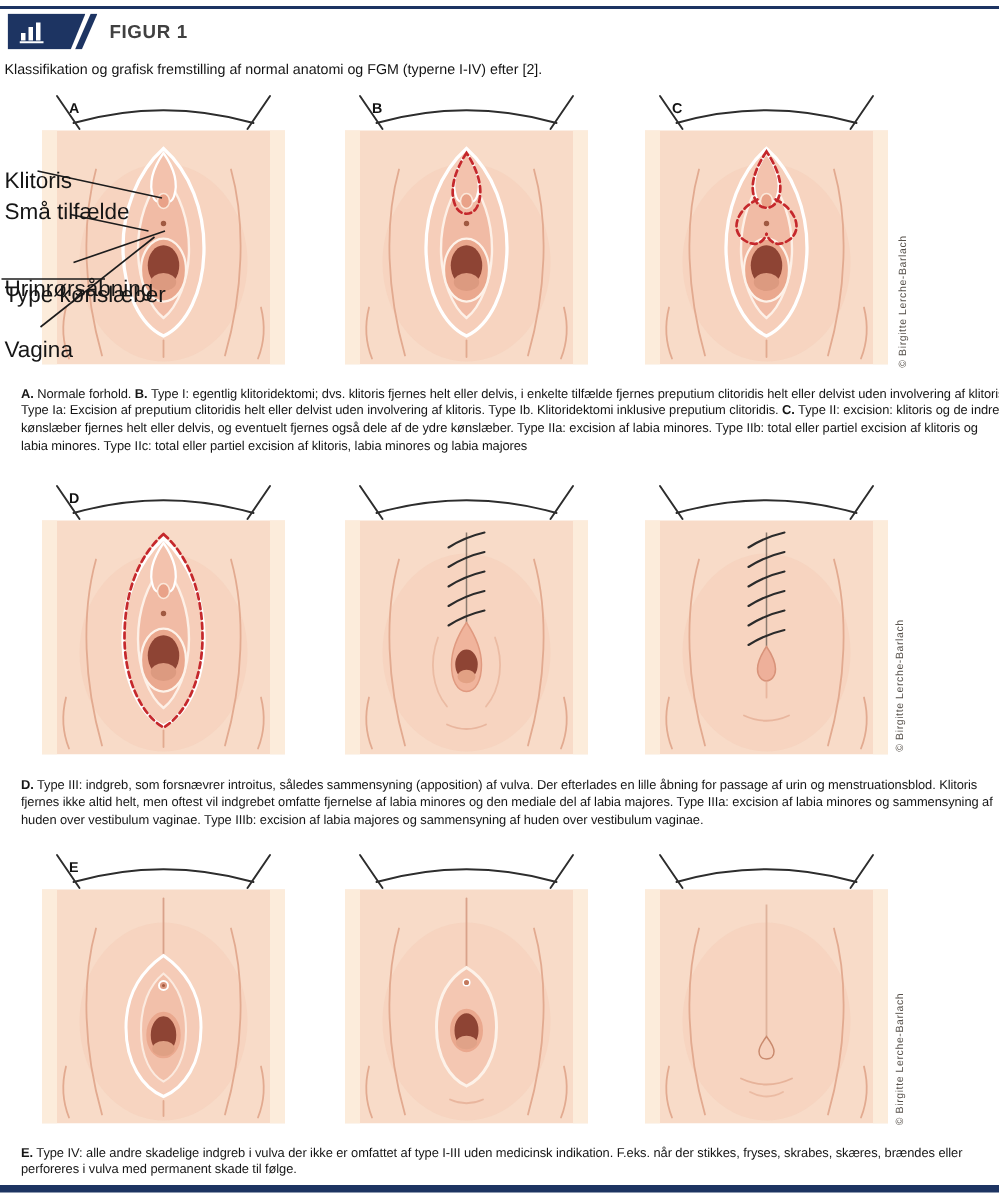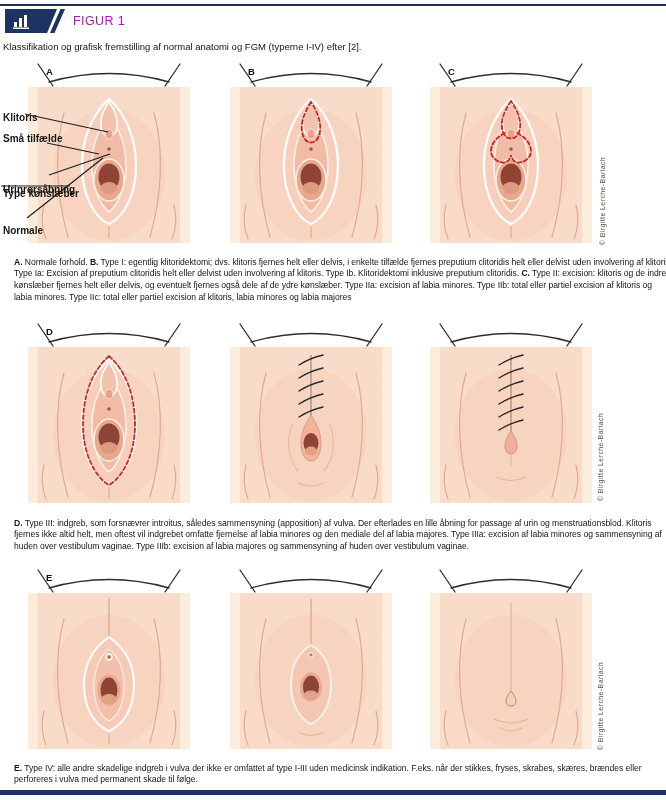--- a/index.html
+++ b/index.html
@@ -5,25 +5,25 @@
   html,body{margin:0;padding:0;background:#fff;}
   .page{position:relative;width:666px;height:800px;background:#fff;overflow:hidden;
         font-family:"Liberation Sans", sans-serif;}
   .rule{position:absolute;left:0;width:666px;background:#1d3462;}
   .top-rule{top:4px;height:2px;}
   .bottom-rule{top:790px;height:5px;}
   .badge{position:absolute;left:5px;top:9px;width:52px;height:24px;background:#1d3462;
          clip-path:polygon(0 0,100% 0,81% 100%,0 100%);}
   .badge-sliver{position:absolute;left:50px;top:9px;width:15px;height:24px;background:#1d3462;
          clip-path:polygon(70% 0,100% 0,30% 100%,0 100%);}
-  .fig-title{position:absolute;left:73px;top:14px;font-size:12.5px;font-weight:400;
-         color:#a21caf;letter-spacing:.4px;}
+  .fig-title{position:absolute;left:73px;top:14px;font-size:12.5px;font-weight:700;
+         color:#404040;letter-spacing:.4px;}
   .subtitle{position:absolute;left:3px;top:41px;font-size:9.5px;font-weight:400;color:#141414;}
   .panel{position:absolute;}
-  .anat-label{position:absolute;left:3px;font-size:10px;font-weight:700;color:#161616;
+  .anat-label{position:absolute;left:3px;font-size:15px;font-weight:400;color:#161616;
          white-space:nowrap;}
   .caption{position:absolute;left:14px;width:658px;font-size:8.6px;line-height:11.8px;
          color:#161616;letter-spacing:-0.05px;}
   .caption b{font-weight:700;}
   .copyright{position:absolute;width:92px;height:10px;font-size:7px;color:#56504a;
          letter-spacing:.4px;white-space:nowrap;text-align:center;
          transform:rotate(-90deg);transform-origin:center;}
   svg .tick, svg .arc{stroke:#2d2d2d;stroke-width:1.3;fill:none;stroke-linecap:round;}
   svg .letter{font-family:"Liberation Sans",sans-serif;font-size:9.5px;font-weight:700;fill:#111;}
   svg .crease{stroke:#e2aa90;stroke-width:1.2;fill:none;stroke-linecap:round;}
@@ -138,21 +138,21 @@
     <path class="leader" d="M25,14 L108,32"></path>
     <path class="leader" d="M47,43 L99,54"></path>
     <path class="leader" d="M49,75 L110,54"></path>
     <path class="leader" d="M1,86 L70,86"></path>
     <path class="leader" d="M27,118 L103,58"></path>
   </svg>
   <div class="anat-label" style="top:112px">Klitoris</div>
   <div class="anat-label" style="top:133px">Små tilfælde</div>
   <div class="anat-label" style="top:184px">Urinrørsåbning</div>
   <div class="anat-label" style="top:188px">Type kønslæber</div>
-  <div class="anat-label" style="top:225px">Normale</div>
+  <div class="anat-label" style="top:225px">Vagina</div>
 
   <div class="copyright" style="left:558px;top:196px">© Birgitte Lerche-Barlach</div>
 
   <p class="caption" style="top:248px"><b>A.</b><span> Normale forhold. </span><b>B.</b><span> Type I: egentlig klitoridektomi; dvs. klitoris fjernes helt eller delvis, i enkelte tilfælde fjernes preputium clitoridis helt eller delvist uden involvering af klitoris. Type Ia: Excision af preputium clitoridis helt eller delvist uden involvering af klitoris. Type Ib. Klitoridektomi inklusive preputium clitoridis. </span><b>C.</b><span> Type II: excision: klitoris og de indre kønslæber fjernes helt eller delvis, og eventuelt fjernes også dele af de ydre kønslæber. Type IIa: excision af labia minores. Type IIb: total eller partiel excision af klitoris og labia minores. Type IIc: total eller partiel excision af klitoris, labia minores og labia majores</span></p>
 
   <svg class="panel" style="left:28px;top:320px" width="162" height="183" viewBox="0 0 162 183">
     <path class="tick" d="M10,4 L25,26"></path>
       <path class="tick" d="M152,4 L137,26"></path>
     <path class="arc" d="M21,22 Q81,5 141,22"></path>
     <text class="letter" x="18" y="15">D</text>

